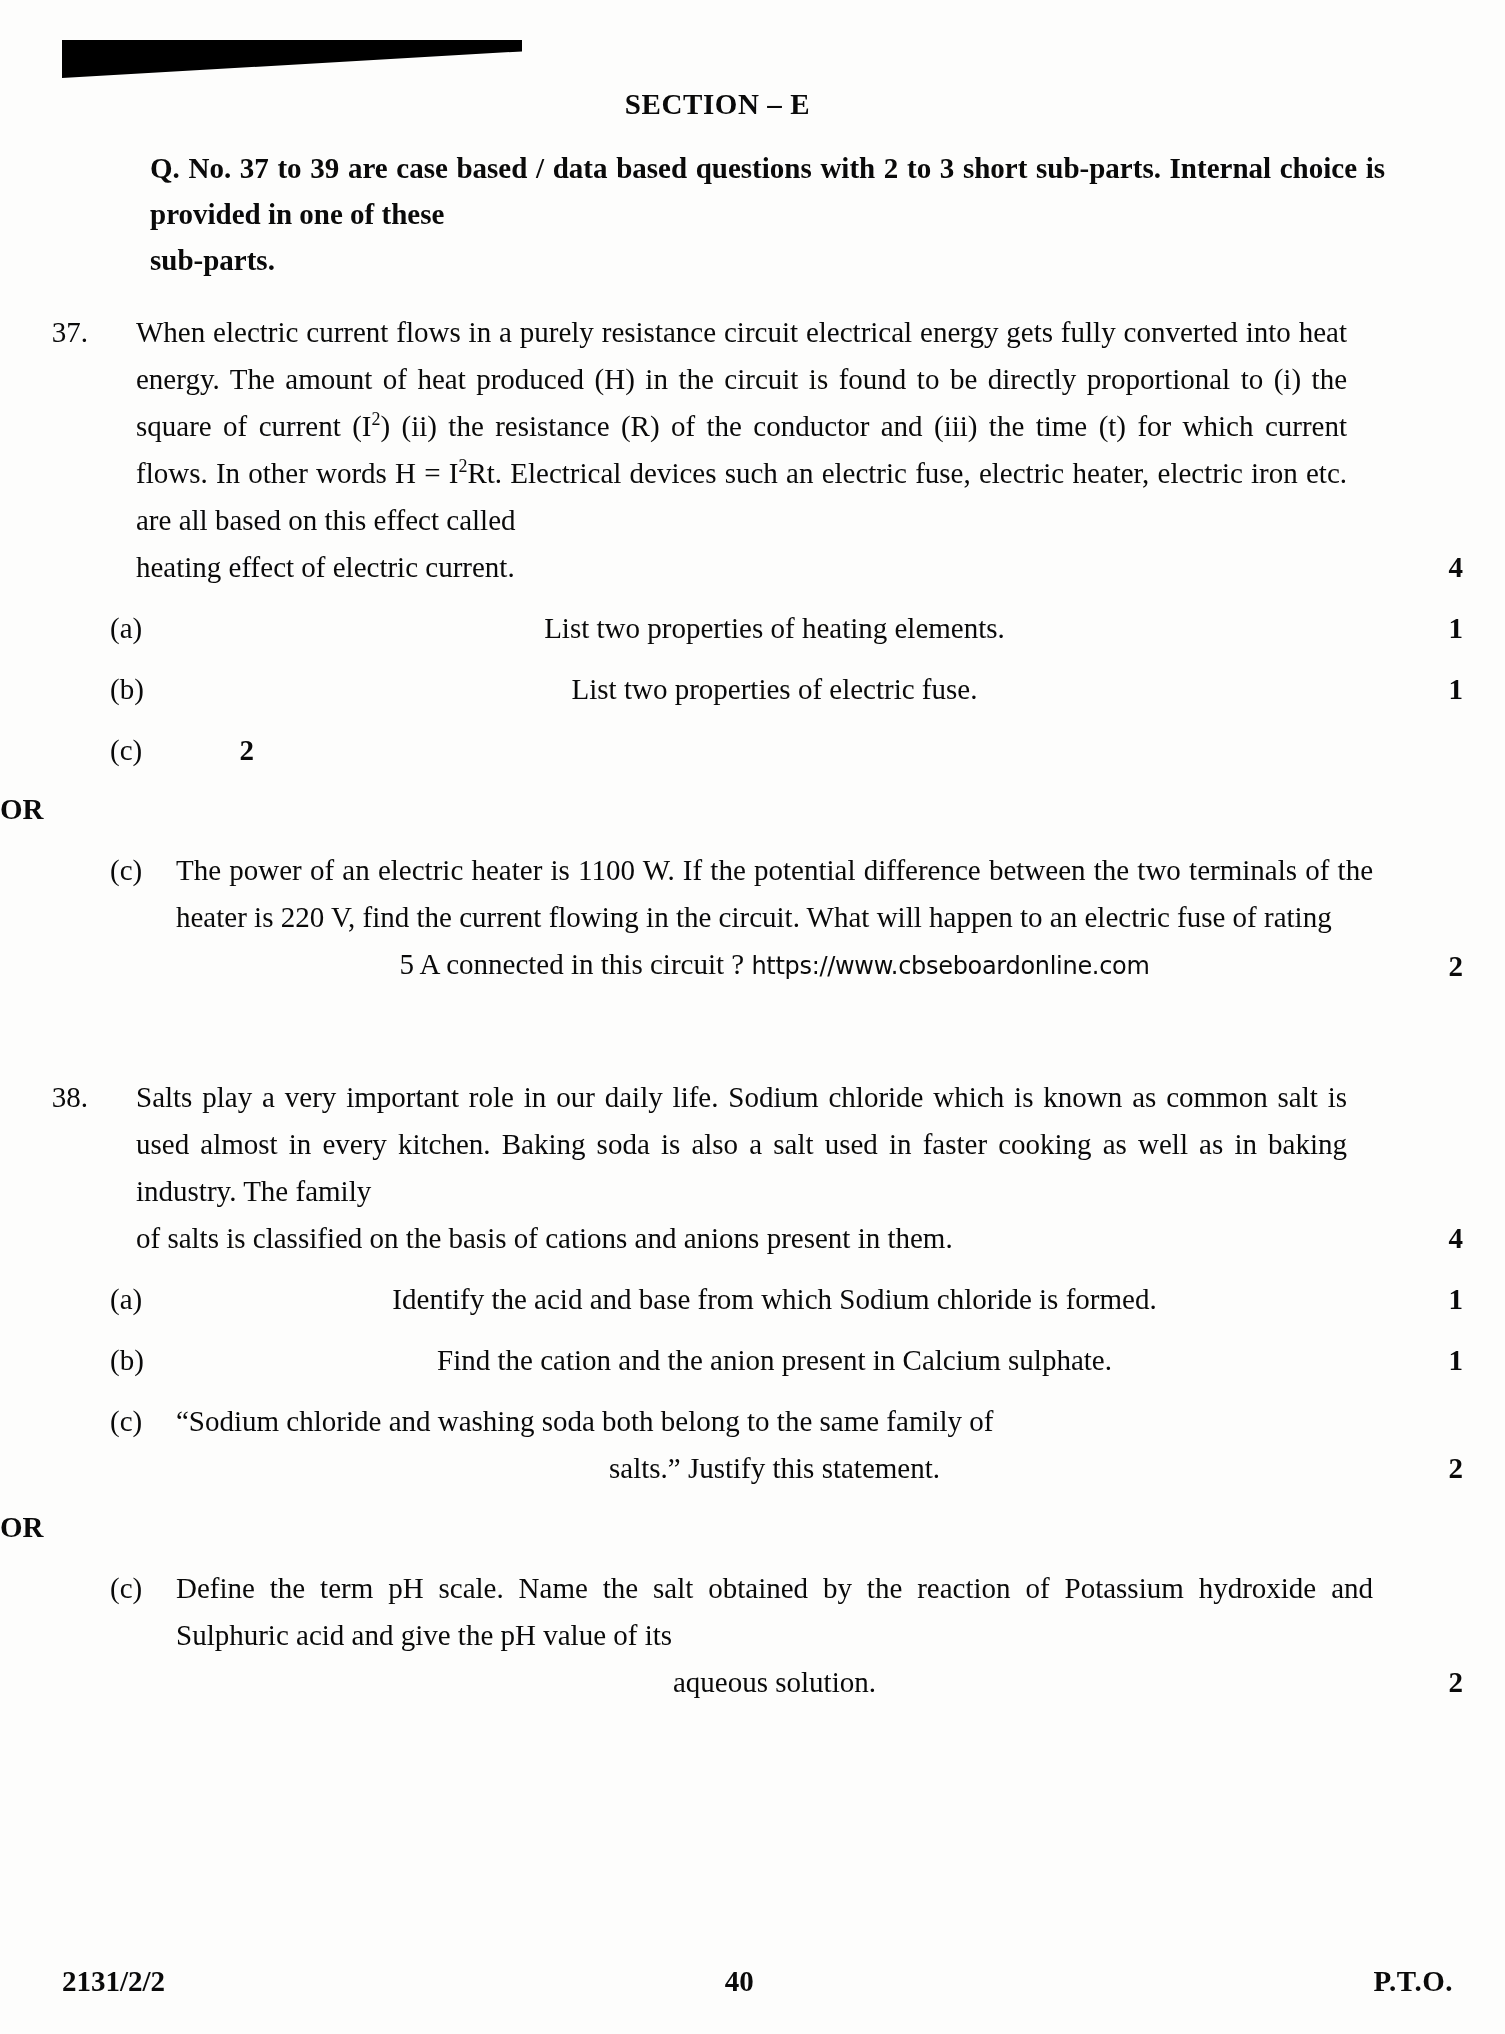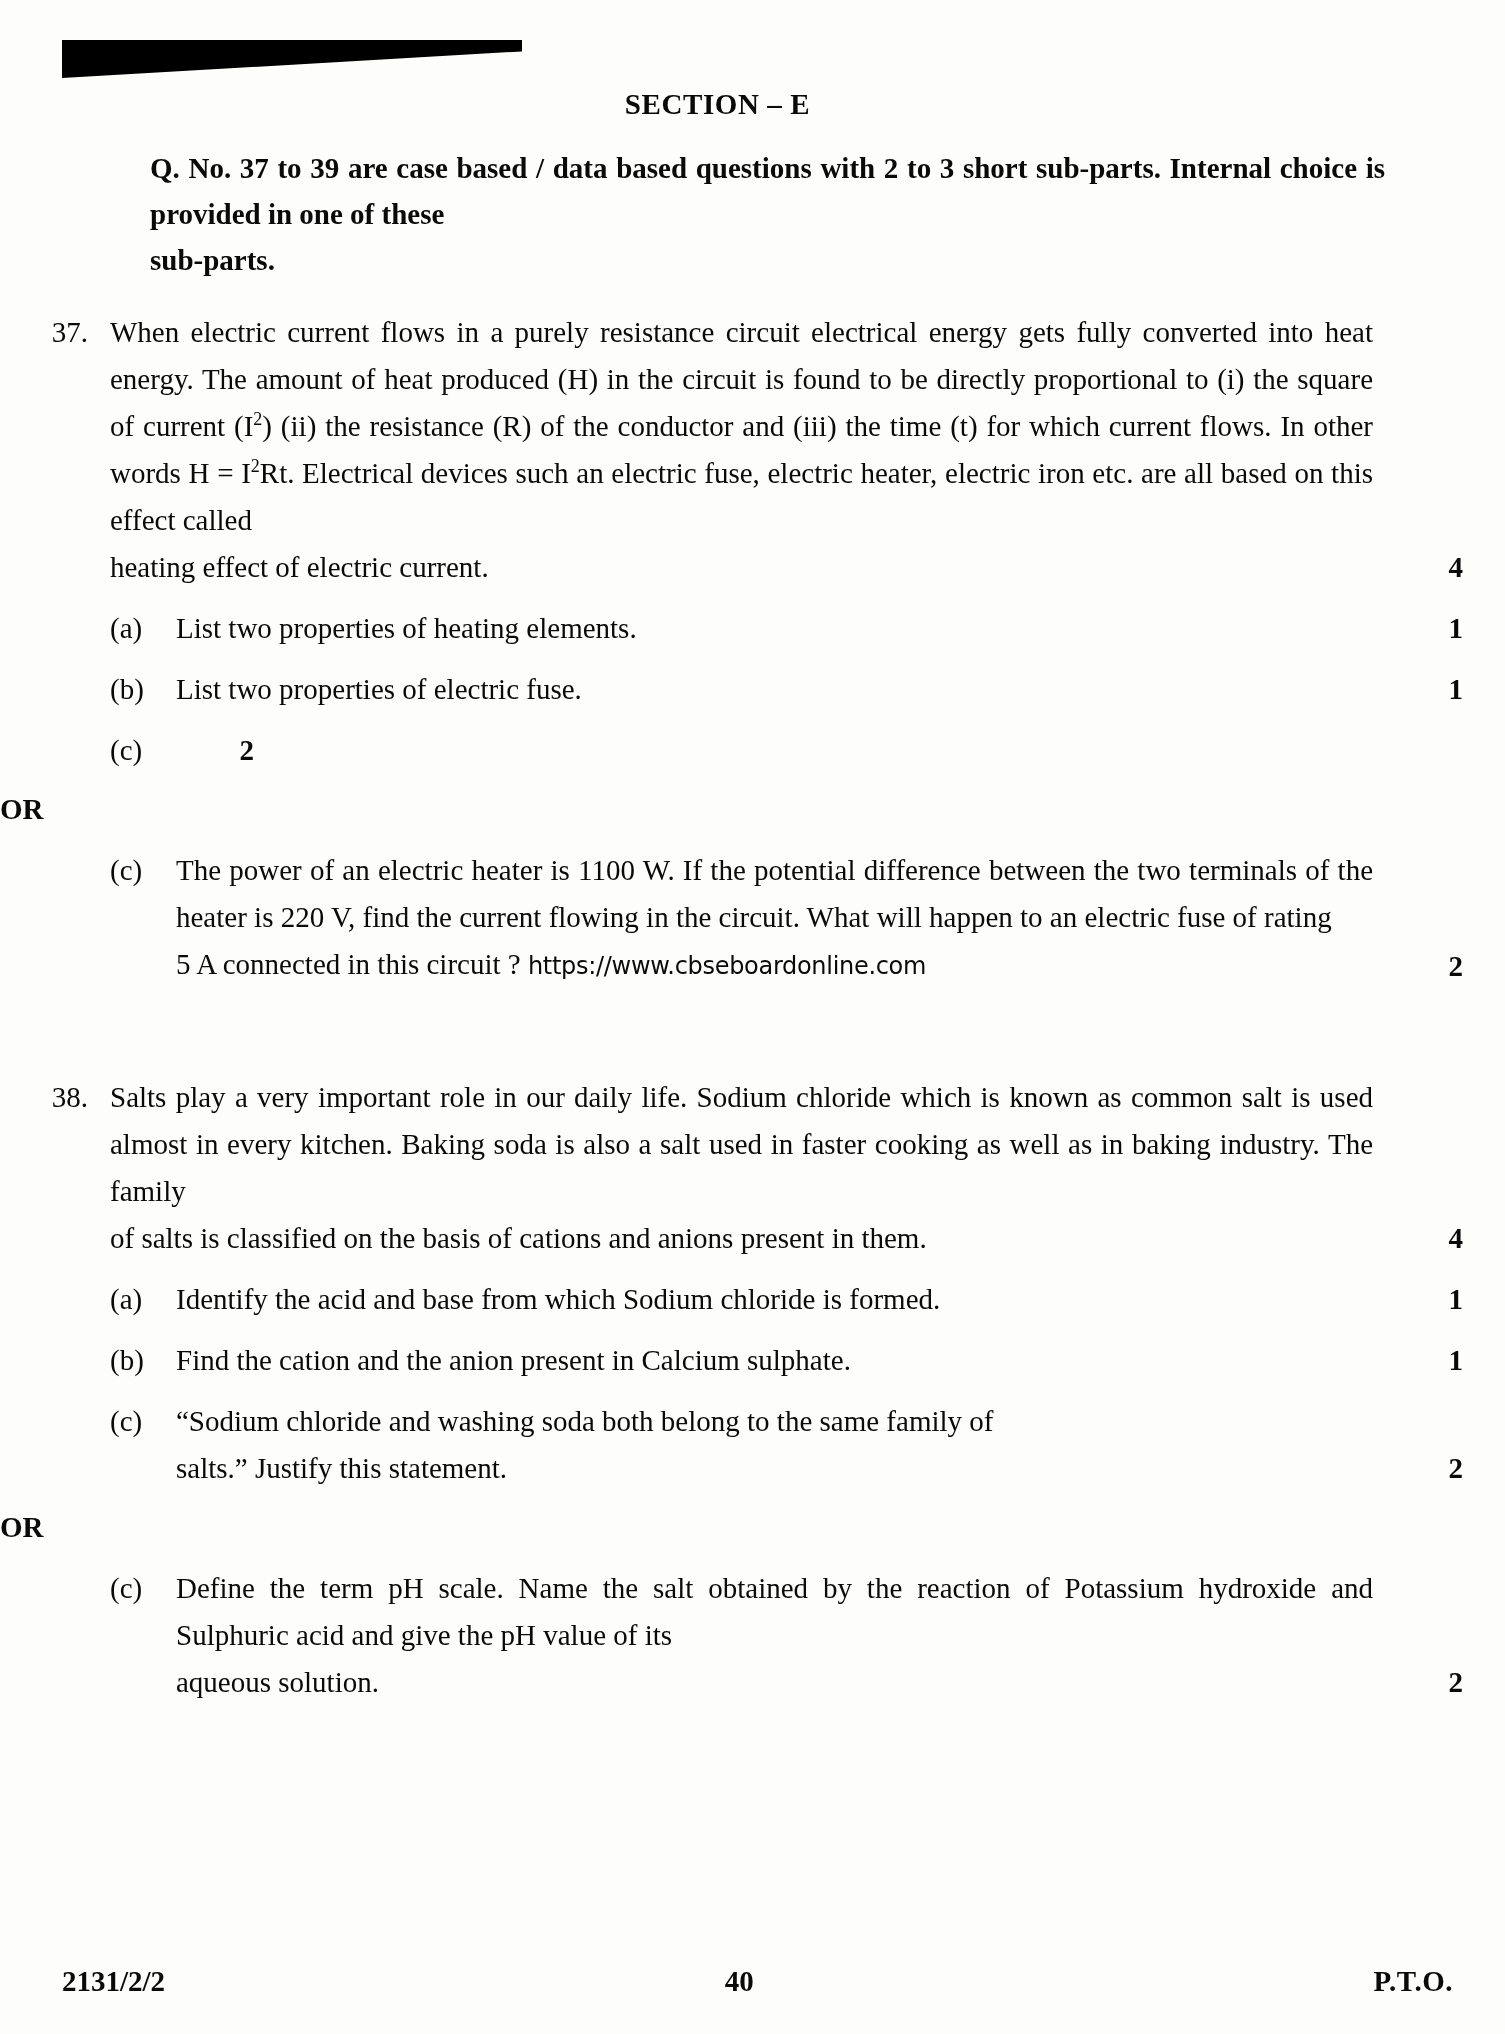--- a/index.html
+++ b/index.html
@@ -63,20 +63,21 @@
   .intro .lastline { text-align: left; }
 
   
   .q-block {
     position: relative;
     margin-top: 26px;
   }
   .q-row {
     display: flex;
     align-items: flex-start;
+    gap: 26px;
   }
   .q-num {
     width: 110px;
     flex: 0 0 110px;
     text-align: right;
     padding-right: 22px;
     font-size: 29px;
     line-height: 47px;
     box-sizing: border-box;
   }
@@ -118,21 +119,21 @@
     line-height: 47px;
   }
   .sub-body {
     flex: 1 1 auto;
     font-size: 29px;
     line-height: 47px;
     text-align: justify;
     text-justify: inter-word;
     padding-right: 12px;
   }
-  .sub-body .lastline { text-align: left; }
+  .sub-body .lastline { text-align: center; }
 
   .or-line {
     text-align: left;
     font-weight: bold;
     font-size: 29px;
     line-height: 47px;
     margin-top: 12px;
     padding-right: 120px;
   }
 

